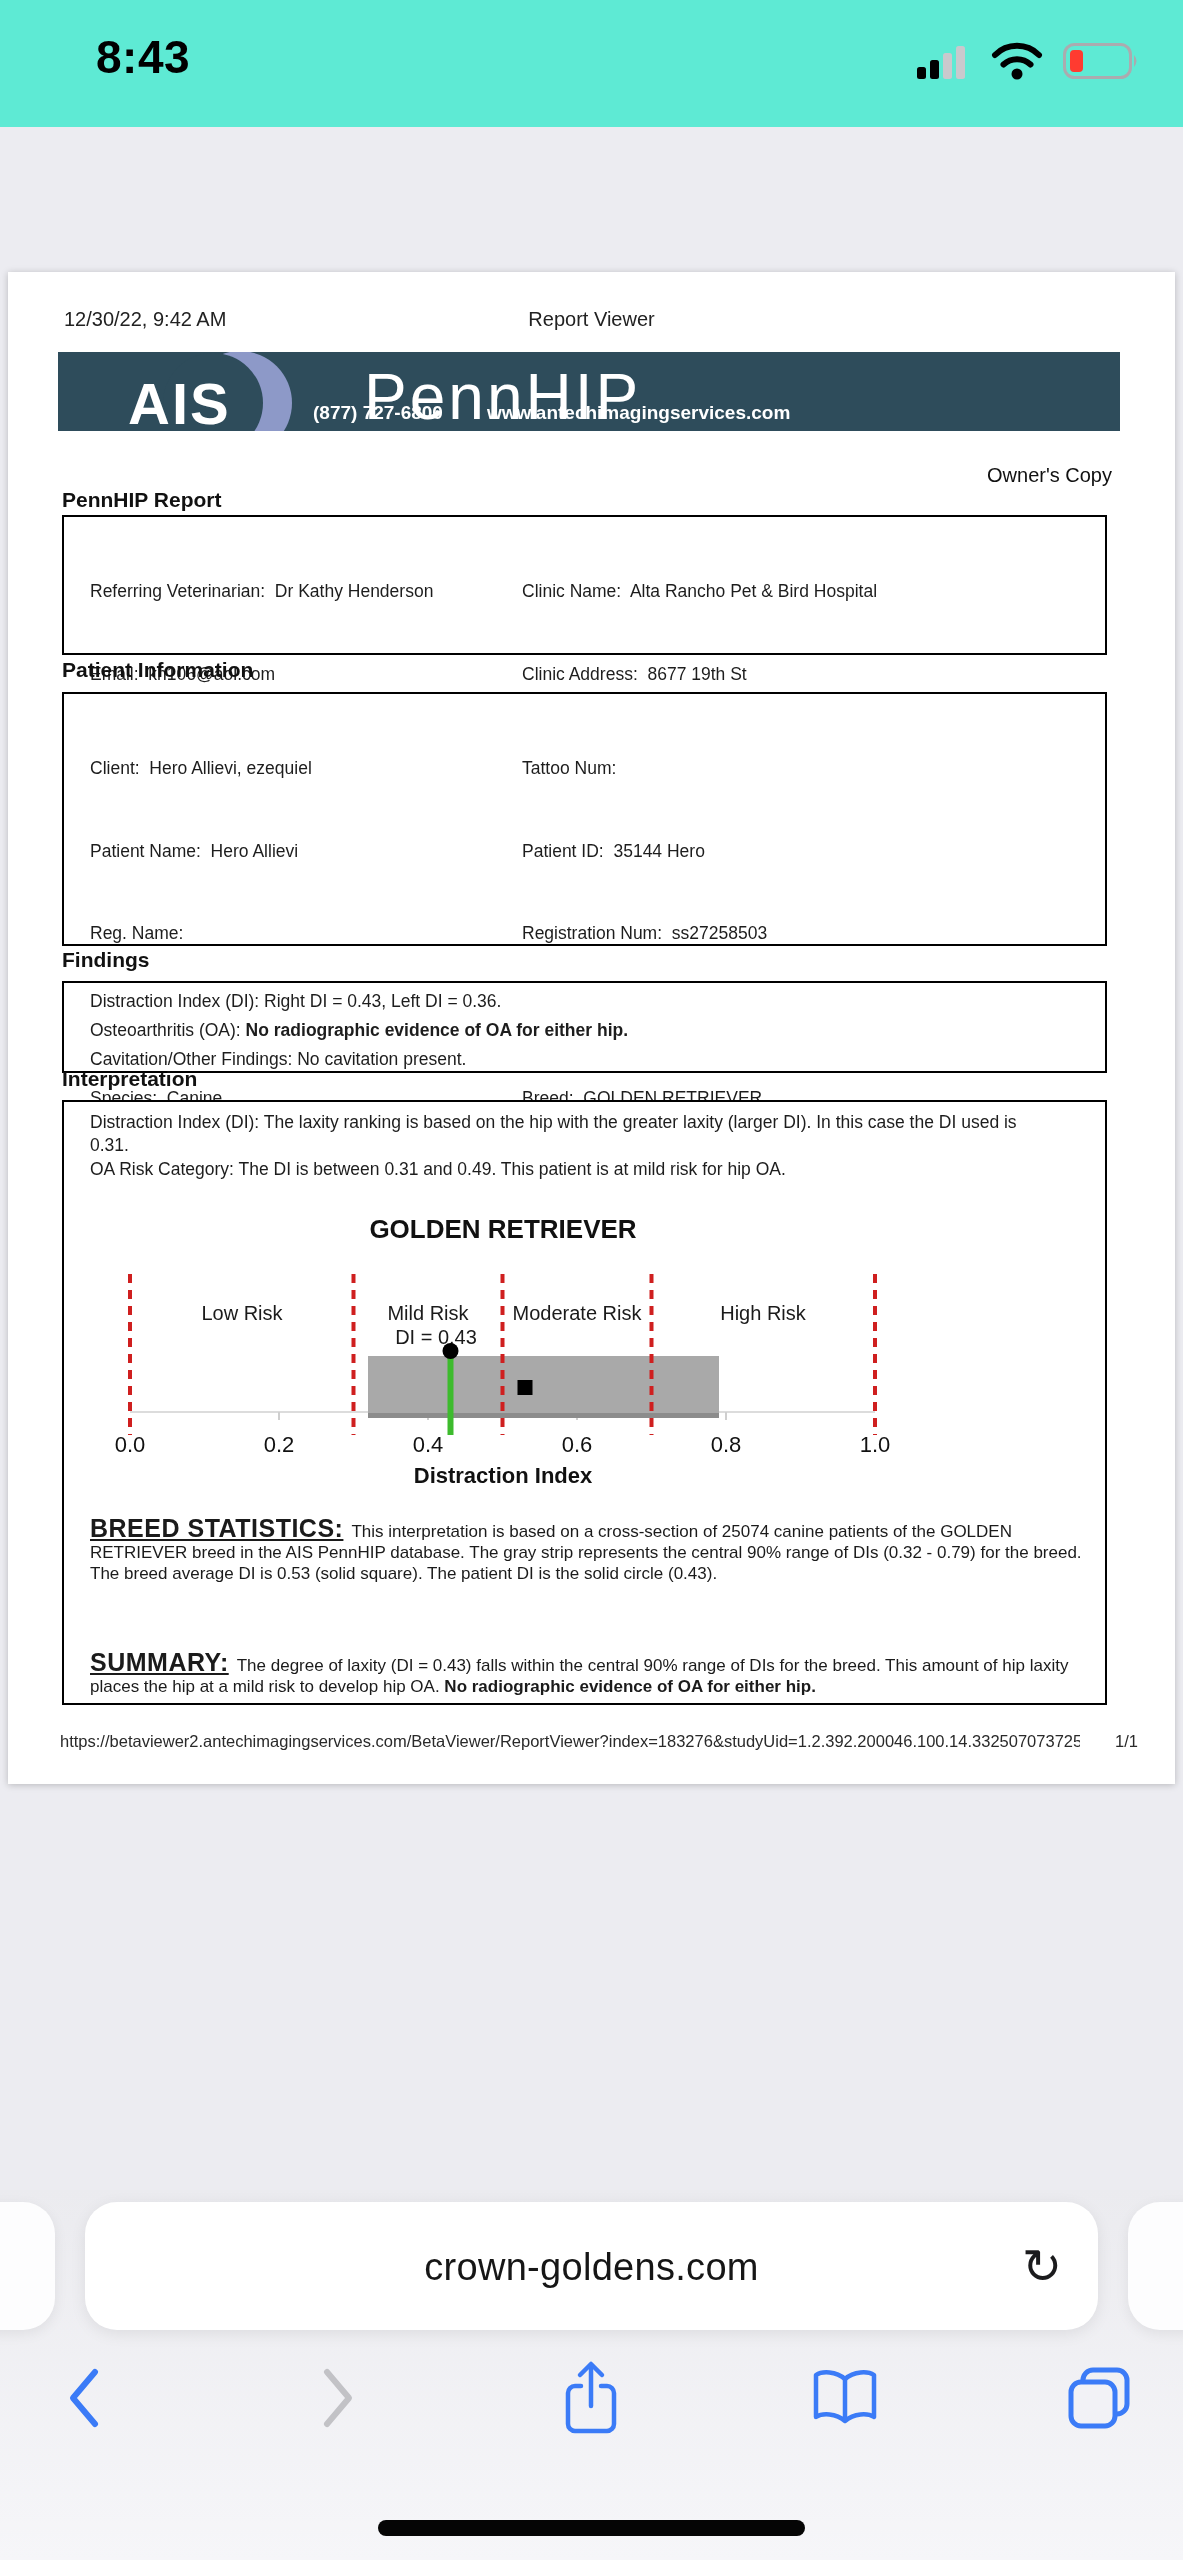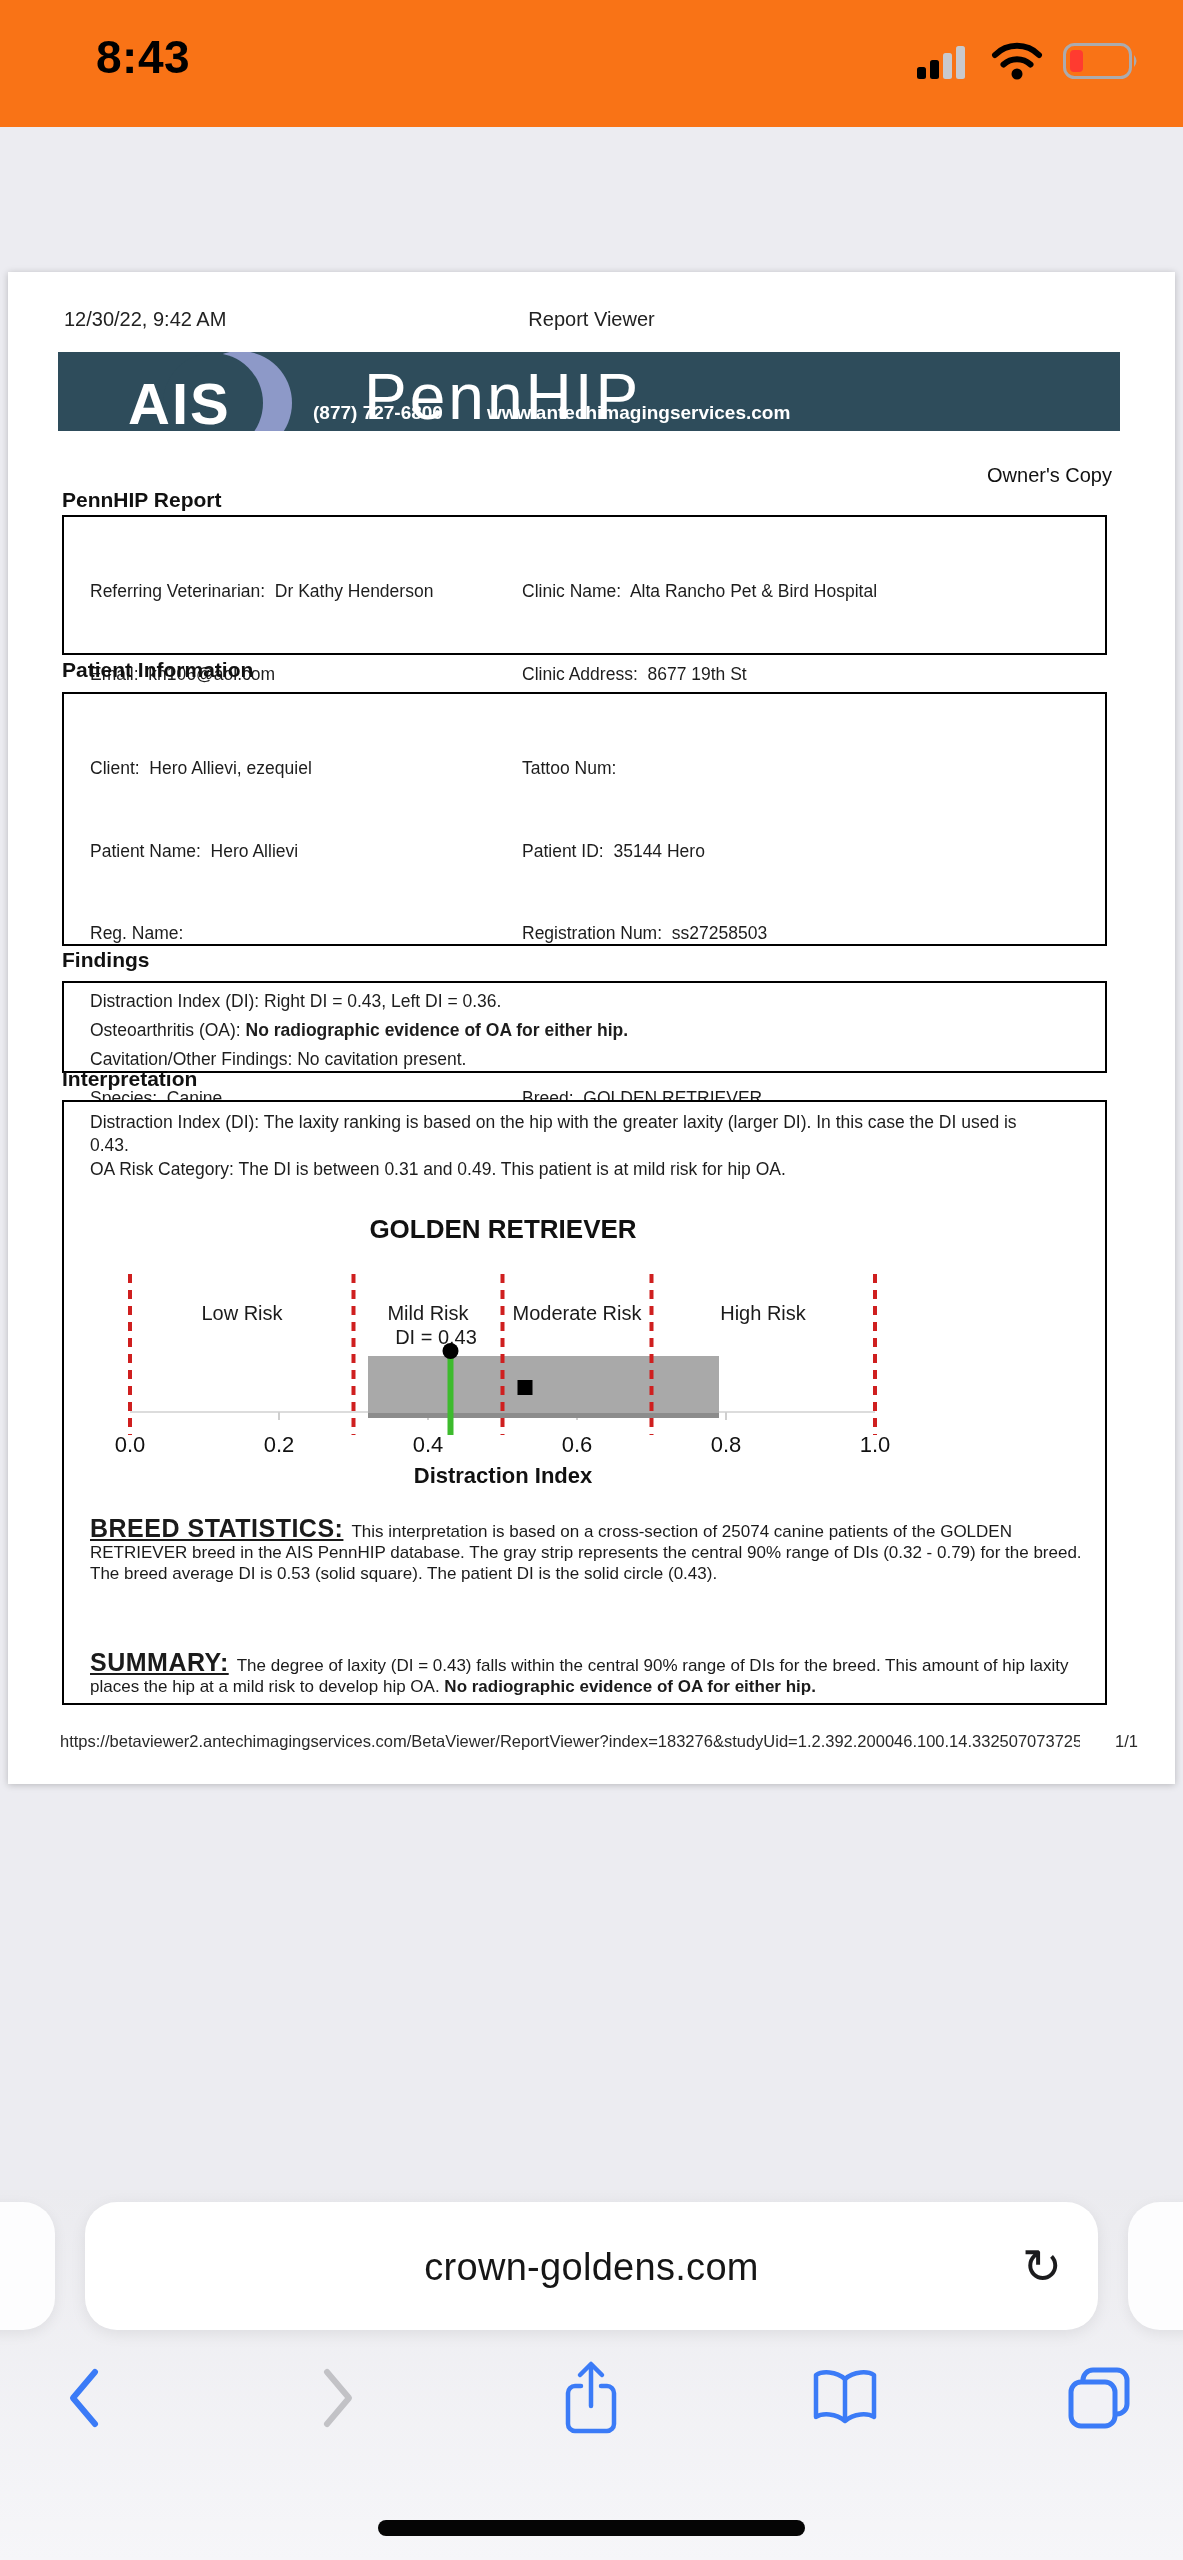--- a/index.html
+++ b/index.html
@@ -5,21 +5,21 @@
   * { margin:0; padding:0; box-sizing:border-box; }
   html,body { width:1183px; height:2560px; }
   body {
     position:relative; overflow:hidden;
     background:#ececf1;
     font-family:"Liberation Sans", sans-serif;
     color:#1d1d1d;
     -webkit-font-smoothing:antialiased;
   }
   
-  .status-bar { position:absolute; left:0; top:0; width:1183px; height:127px; background:#f97316; }
+  .status-bar { position:absolute; left:0; top:0; width:1183px; height:127px; background:#5eead4; }
   .status-time { position:absolute; left:96px; top:30px; font-size:46px; font-weight:700; color:#000; letter-spacing:0.5px; }
   .status-icons { position:absolute; right:42px; top:42px; display:flex; align-items:center; gap:20px; }
   
   .document {
     position:absolute; left:8px; top:272px; width:1167px; height:1512px;
     background:#ffffff; box-shadow:0 1px 7px rgba(0,0,0,0.22);
   }
   .doc-header { position:absolute; top:36px; left:0; width:1167px; height:26px; font-size:20px; color:#222; }
   .doc-date { position:absolute; left:56px; top:0; }
   .doc-title { position:absolute; left:0; width:1167px; text-align:center; top:0; }
@@ -150,21 +150,21 @@
   <div class="info-box" style="top:709px; height:92px; padding:4px 0 0 26px;">
     <div class="findings-line">Distraction Index (DI): Right DI = 0.43, Left DI = 0.36.</div>
     <div class="findings-line"><span>Osteoarthritis (OA): </span><span class="bold">No radiographic evidence of OA for either hip.</span></div>
     <div class="findings-line">Cavitation/Other Findings: No cavitation present.</div>
   </div>
 
   <div class="section-heading" style="top:795px;">Interpretation</div>
 
   <div class="info-box" style="top:828px; height:605px;">
     <div class="interp-intro">
-      <div class="interp-line">Distraction Index (DI): The laxity ranking is based on the hip with the greater laxity (larger DI). In this case the DI used is 0.43.</div>
+      <div class="interp-line">Distraction Index (DI): The laxity ranking is based on the hip with the greater laxity (larger DI). In this case the DI used is 0.31.</div>
       <div class="interp-line">OA Risk Category: The DI is between 0.31 and 0.49. This patient is at mild risk for hip OA.</div>
     </div>
 
     <svg class="chart-svg" width="1039" height="292" viewBox="0 0 1039 292">
       <text x="437" y="36" text-anchor="middle" font-size="26" font-weight="bold" fill="#111">GOLDEN RETRIEVER</text>
 
       <line x1="64" y1="210" x2="809" y2="210" stroke="#dcdcdc" stroke-width="2"></line>
       <line x1="213" y1="210" x2="213" y2="218" stroke="#cfcfcf" stroke-width="2"></line>
       <line x1="362" y1="210" x2="362" y2="218" stroke="#cfcfcf" stroke-width="2"></line>
       <line x1="511" y1="210" x2="511" y2="218" stroke="#cfcfcf" stroke-width="2"></line>

